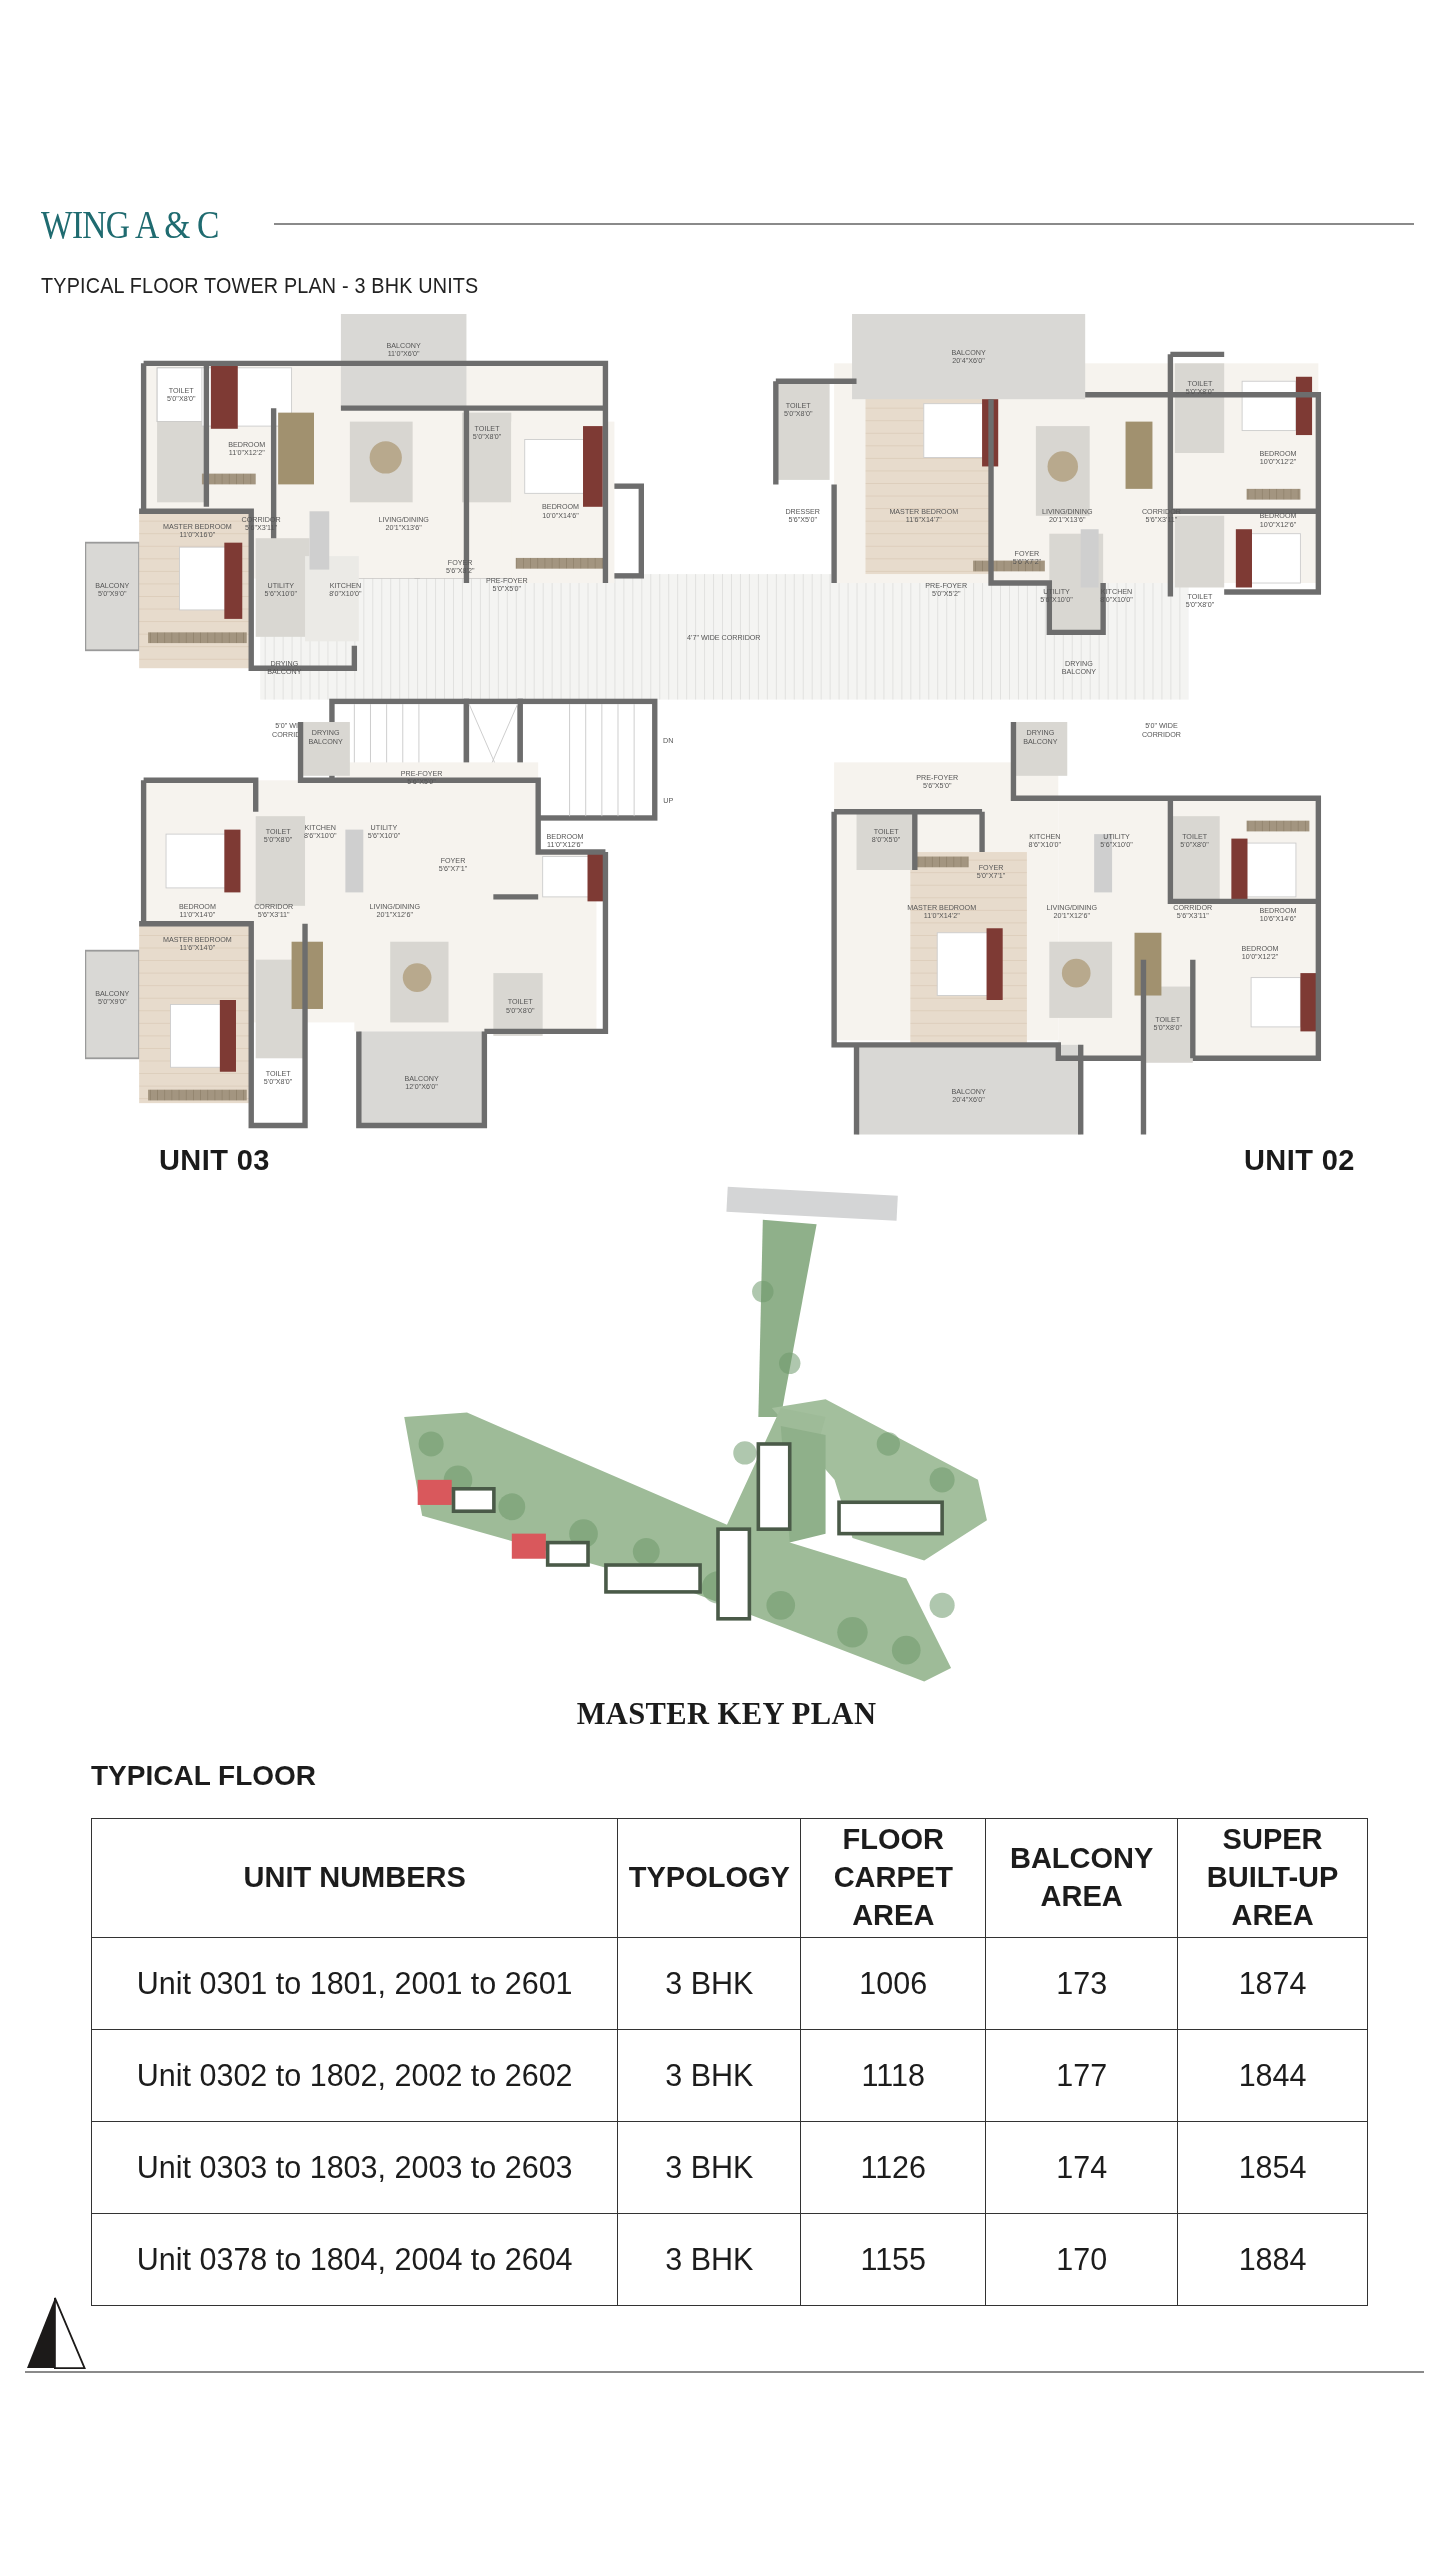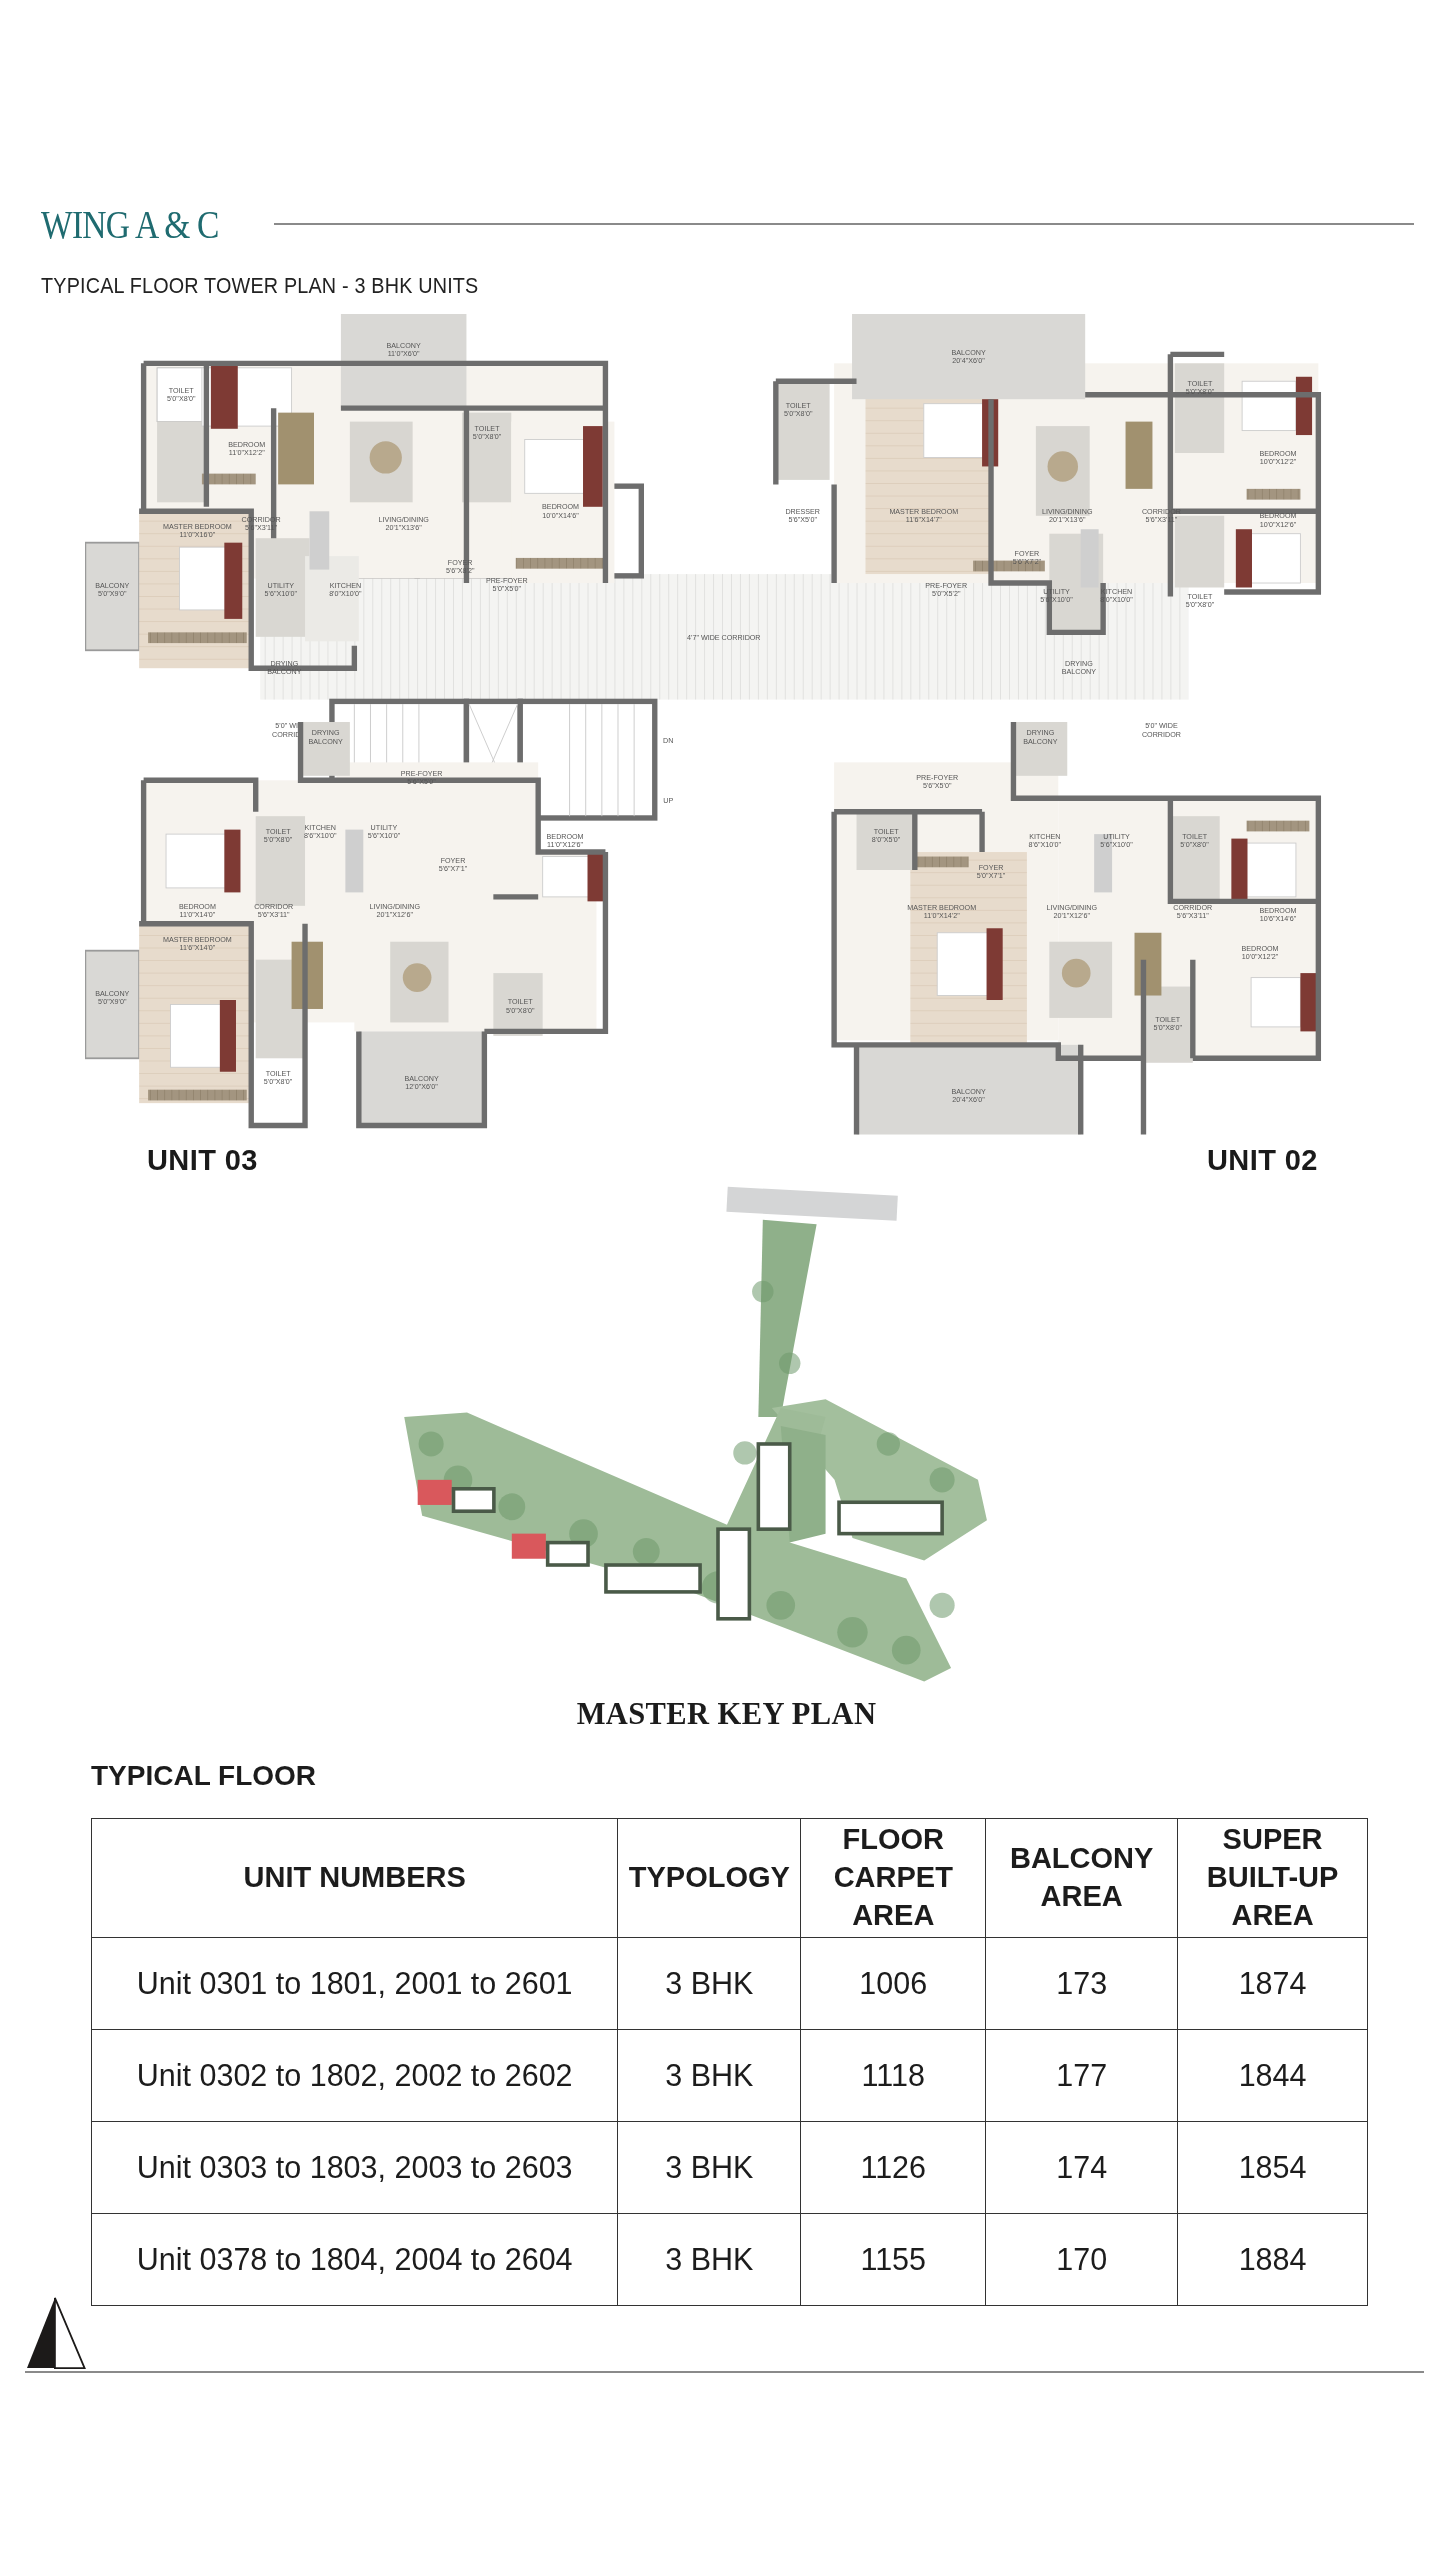--- a/index.html
+++ b/index.html
@@ -2,23 +2,23 @@
 <html style="font-size:14.4px"><head>
 <meta charset="utf-8">
 <style>
   html, body { margin: 0; padding: 0; background: #ffffff; }
   body { width: 1453px; height: 2576px; position: relative; overflow: hidden; font-family: "Liberation Sans", sans-serif; color: #1c1c1c; }
   .abs { position: absolute; }
   .wing-title { left: 41px; top: 205px; font-family: "Liberation Serif", serif; font-size: 39px; color: #1f6b70; letter-spacing: -0.9px; line-height: 1; white-space: nowrap; transform: scaleX(0.86); transform-origin: left top; }
   .title-rule { left: 274px; top: 223px; width: 1140px; height: 1.8px; background: #8a8a8a; }
   .subtitle { left: 41px; top: 274px; font-size: 21.5px; font-weight: 300; color: #222; white-space: nowrap; letter-spacing: 0.2px; transform: scaleX(0.92); transform-origin: left top; }
   .plan { left: 85px; top: 314px; width: 1283px; height: 825px; }
-  .unit-label { font-size: 29px; font-weight: bold; color: #1a1a1a; top: 1144px; letter-spacing: 0.4px; }
+  .unit-label { font-size: 29px; font-weight: bold; color: #1a1a1a; top: 1144px; letter-spacing: 0.4px; margin-left: 12px; }
   .unit03 { left: 147px; }
-  .unit02 { left: 1207px; }
+  .unit02 { left: 1232px; }
   .keyplan { left: 404px; top: 1184px; width: 628px; height: 511px; }
   .keyplan-label { left: 538px; width: 377px; text-align: center; top: 1697px; font-size: 30.5px; font-weight: bold; letter-spacing: 0.4px; font-family: Liberation Serif, serif; }
   .section-title { left: 91px; top: 1760px; font-size: 28px; font-weight: bold; }
   table.area { position: absolute; left: 91px; top: 1818px; width: 1277px; border-collapse: collapse; }
   table.area th, table.area td { border: 1.8px solid #333; text-align: center; vertical-align: middle; padding: 0; }
   table.area th { height: 118px; font-size: 29px; font-weight: bold; line-height: 1.3; }
   table.area td { height: 91px; font-size: 30.5px; font-weight: normal; }
   .logo { left: 27px; top: 2296px; width: 72px; height: 74px; }
   .bottom-rule { left: 25px; top: 2371px; width: 1399px; height: 1.8px; background: #8a8a8a; }
   .pl { font-family: "Liberation Sans", sans-serif; font-size: 8px; fill: #555; text-anchor: middle; }

